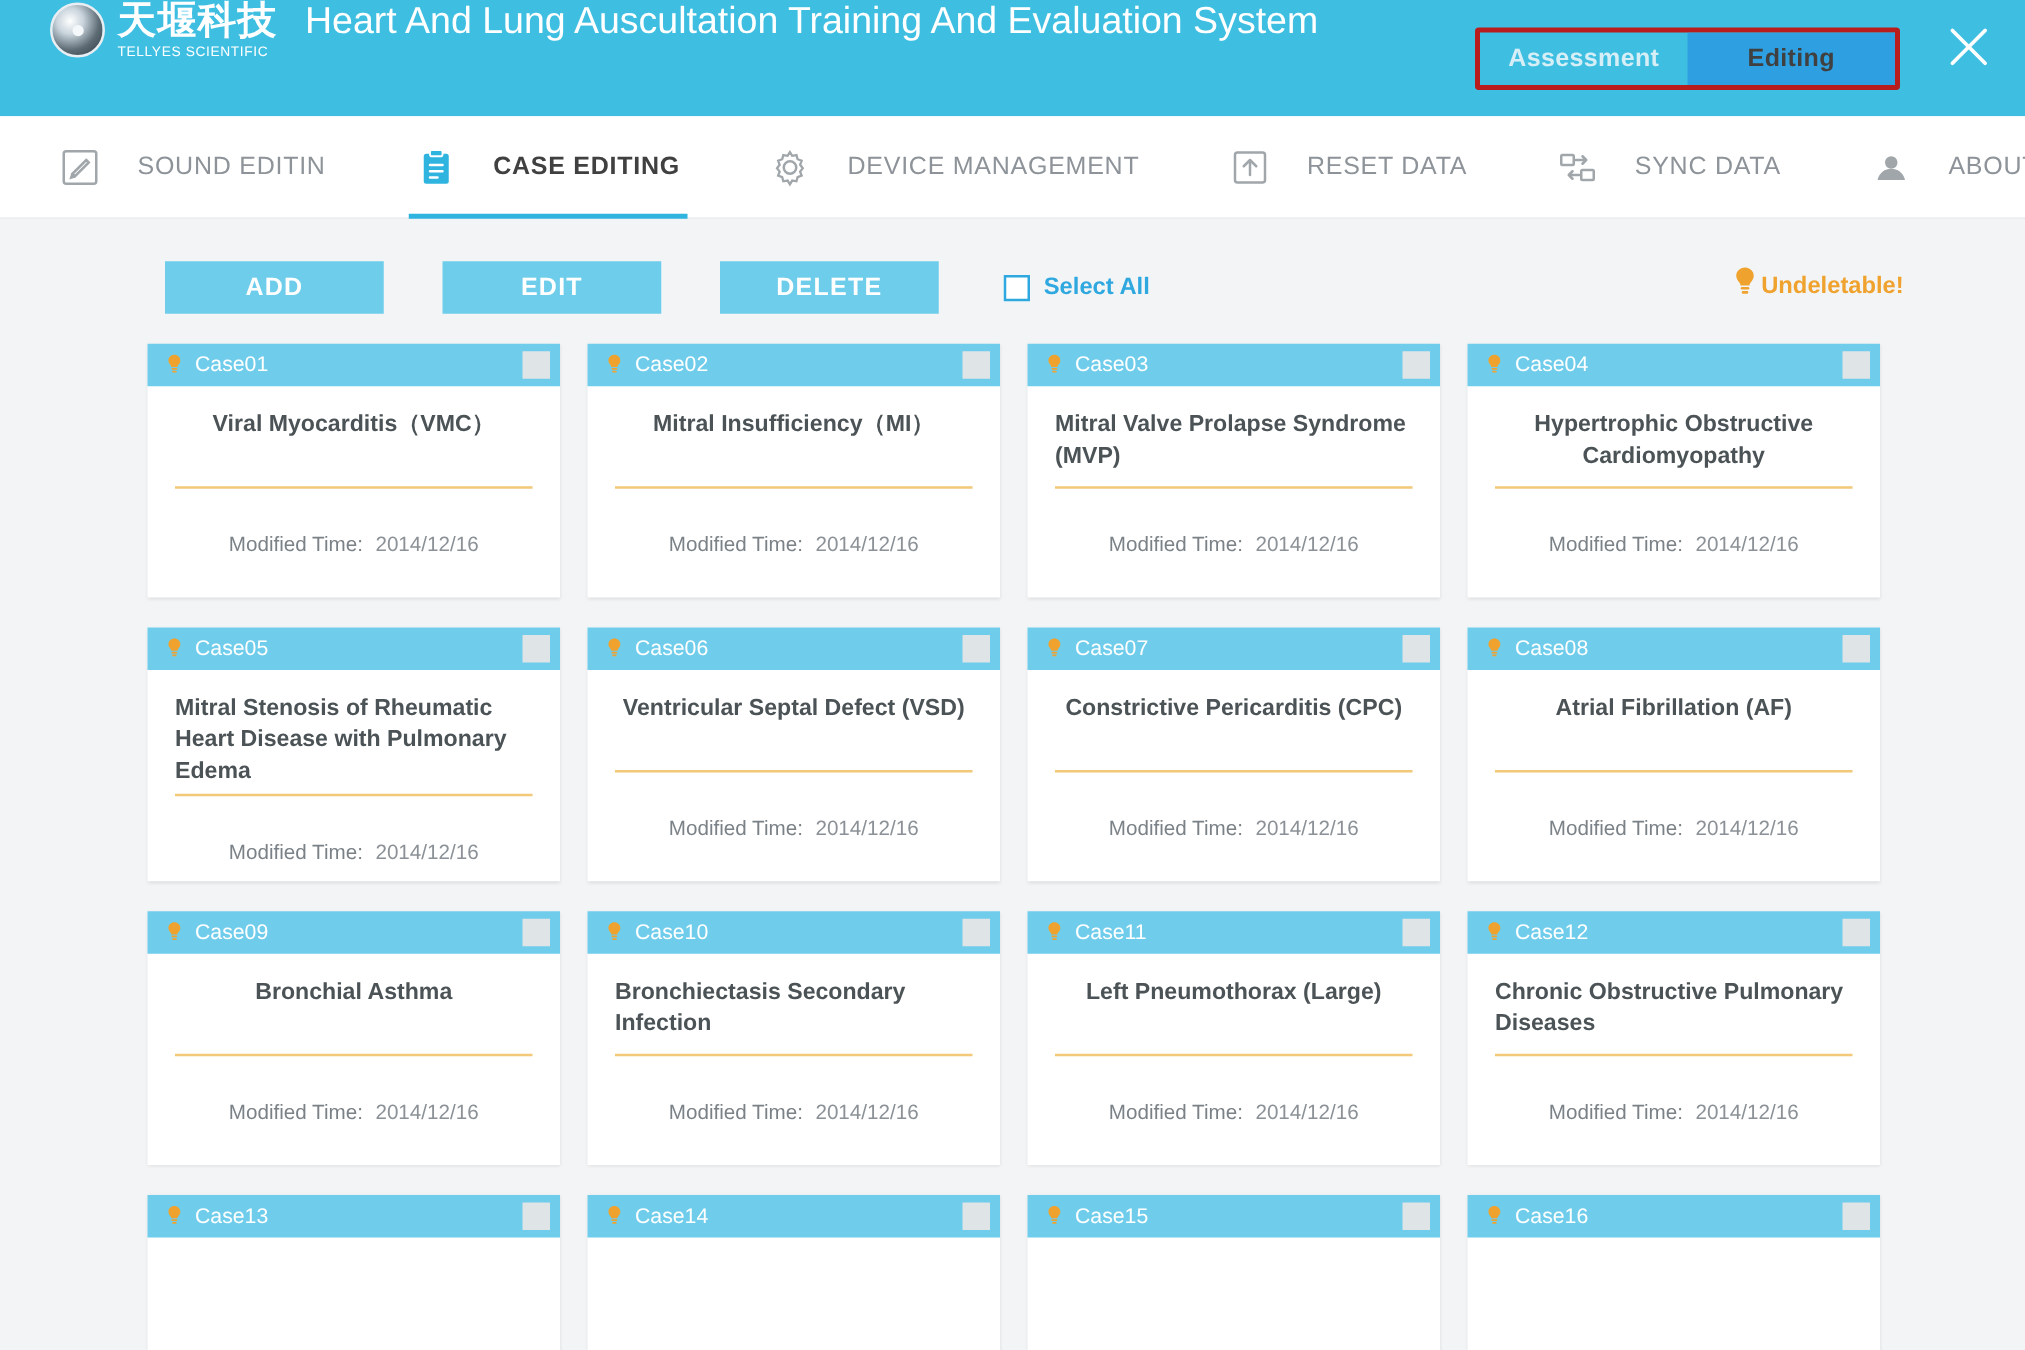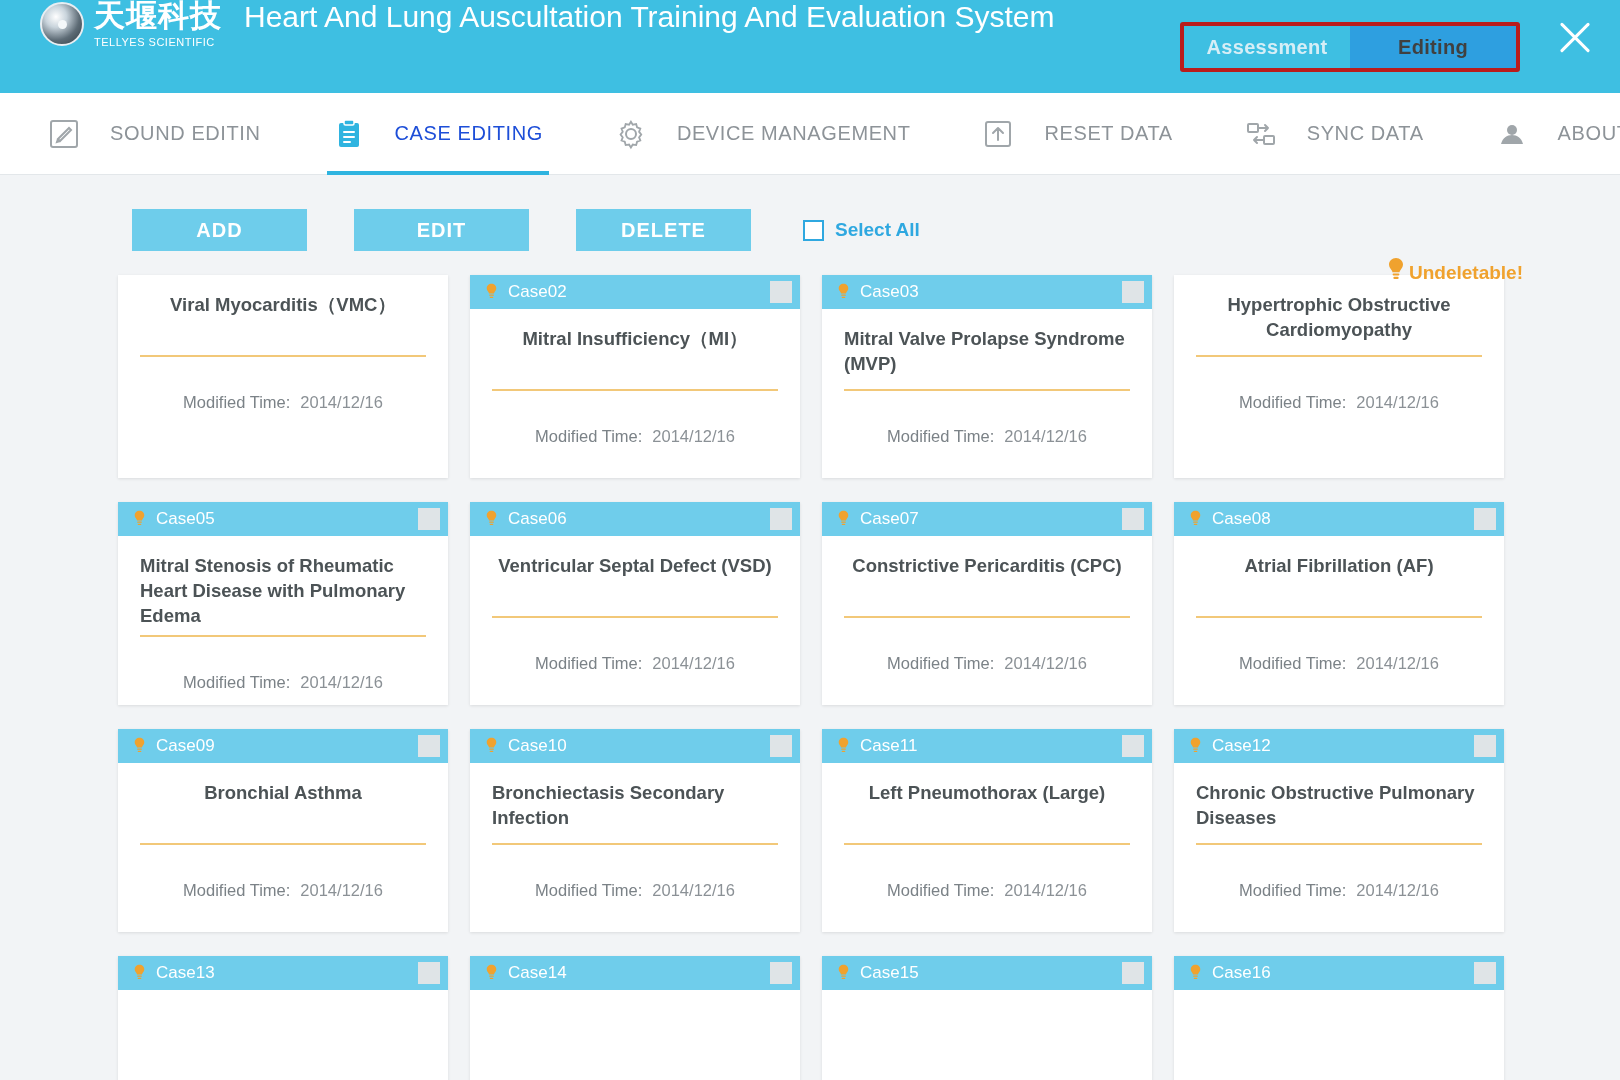--- a/index.html
+++ b/index.html
@@ -74,21 +74,21 @@
   .navbar {
     height: 82px; background: #ffffff; display: flex; align-items: center;
     padding-left: 42px; flex: none; border-bottom: 1px solid #e3e7ea;
     position: relative;
   }
   .nav-item {
     display: flex; align-items: center; gap: 30px;
     height: 82px; padding: 0 6px; cursor: pointer; position: relative;
   }
   .nav-label { font-size: 20px; color: #8d9398; letter-spacing: .6px; white-space: nowrap; }
-  .nav-item.active .nav-label { color: #1d4ed8; font-weight: normal; }
+  .nav-item.active .nav-label { color: #404040; font-weight: bold; }
   .nav-item.active::after {
     content: ""; position: absolute; left: 0; right: 0; bottom: 0;
     height: 4px; background: #2fb4e0;
   }
   .nav-sep { width: 1px; height: 26px; background: #d8dcdf; margin: 0 30px; }
   .nav-icon { width: 32px; height: 32px; flex: none; display:block; }
 
   
   .toolbar {
     display: flex; align-items: center; padding: 34px 0 0 132px; flex: none;
@@ -103,21 +103,21 @@
   .select-all {
     display: flex; align-items: center; gap: 11px; cursor: pointer; margin-left: 5px;
   }
   .cb {
     width: 21px; height: 21px; border: 2px solid #2fa8e0; background: #ffffff; flex: none;
   }
   .select-all-label { font-size: 19px; color: #2fa8e0; font-weight: bold; }
   .undeletable {
     position: absolute; right: 97px; top: 38px;
     display: flex; align-items: center; gap: 2px;
-    font-size: 19px; color: #f0a22e; font-weight: bold; margin-top: 44px;
+    font-size: 19px; color: #f0a22e; font-weight: bold;
   }
 
   
   .grid-wrap {
     flex: 1; overflow: hidden; padding: 24px 0 0 0;
   }
   .grid {
     display: grid;
     grid-template-columns: repeat(4, 330px);
     gap: 24px 22px;
@@ -264,20 +264,29 @@
           </svg>
       </span>
       <span>Undeletable!</span>
     </div>
   </div>
 
   <div class="grid-wrap">
     <div class="grid">
 
       <div class="card">
+        <div class="card-head">
+          <span class="pin-icon"><svg width="15" height="20" viewBox="0 0 22 26">
+                <path d="M11 1c-4 0-7 3-7 6.6 0 2.7 1.6 4.2 2.6 5.6.6.8.8 1.4.8 2.1h7.2c0-.7.2-1.3.8-2.1 1-1.4 2.6-2.9 2.6-5.6C18 4 15 1 11 1z" fill="#f0a22e"></path>
+                <rect x="7.6" y="16.5" width="6.8" height="2.1" rx="1" fill="#f0a22e"></rect>
+                <rect x="8.4" y="19.8" width="5.2" height="2.1" rx="1" fill="#f0a22e"></rect>
+              </svg></span>
+          <span class="card-id">Case01</span>
+          <span class="card-cb"></span>
+        </div>
         <div class="card-body">
           <div class="case-title center">Viral Myocarditis（VMC）</div>
           <div class="divider"></div>
           <div class="modified">
             <span>Modified Time:</span><span class="val">2014/12/16</span>
           </div>
         </div>
       </div>
 
       <div class="card">
@@ -312,20 +321,29 @@
         <div class="card-body">
           <div class="case-title">Mitral Valve Prolapse Syndrome (MVP)</div>
           <div class="divider"></div>
           <div class="modified">
             <span>Modified Time:</span><span class="val">2014/12/16</span>
           </div>
         </div>
       </div>
 
       <div class="card">
+        <div class="card-head">
+          <span class="pin-icon"><svg width="15" height="20" viewBox="0 0 22 26">
+                <path d="M11 1c-4 0-7 3-7 6.6 0 2.7 1.6 4.2 2.6 5.6.6.8.8 1.4.8 2.1h7.2c0-.7.2-1.3.8-2.1 1-1.4 2.6-2.9 2.6-5.6C18 4 15 1 11 1z" fill="#f0a22e"></path>
+                <rect x="7.6" y="16.5" width="6.8" height="2.1" rx="1" fill="#f0a22e"></rect>
+                <rect x="8.4" y="19.8" width="5.2" height="2.1" rx="1" fill="#f0a22e"></rect>
+              </svg></span>
+          <span class="card-id">Case04</span>
+          <span class="card-cb"></span>
+        </div>
         <div class="card-body">
           <div class="case-title center">Hypertrophic Obstructive Cardiomyopathy</div>
           <div class="divider"></div>
           <div class="modified">
             <span>Modified Time:</span><span class="val">2014/12/16</span>
           </div>
         </div>
       </div>
 
       <div class="card">

